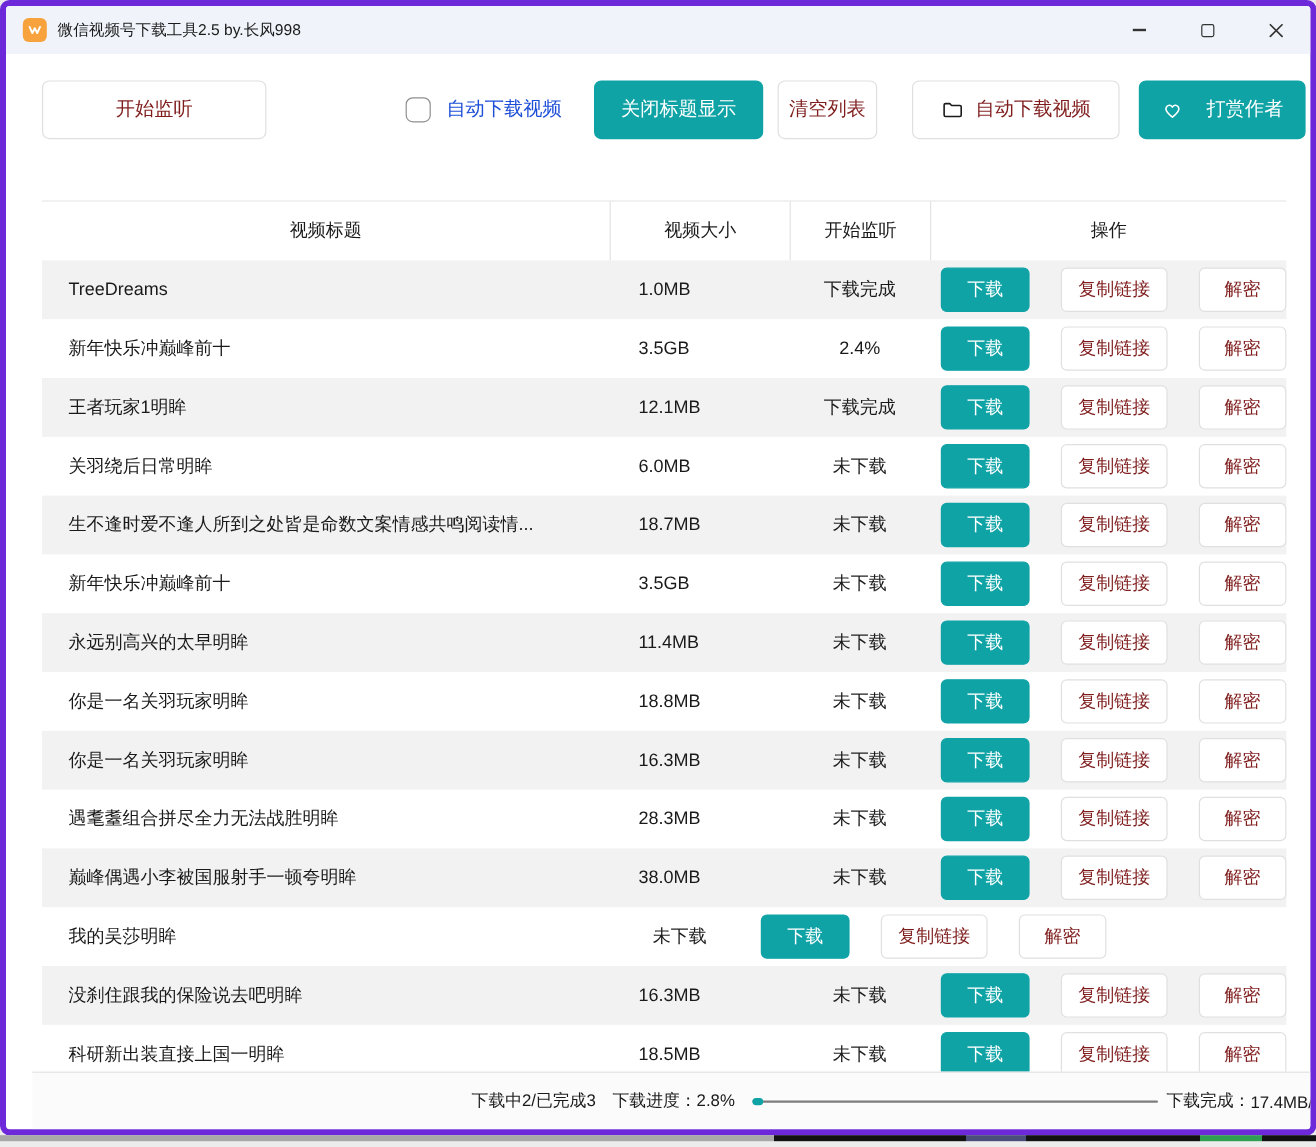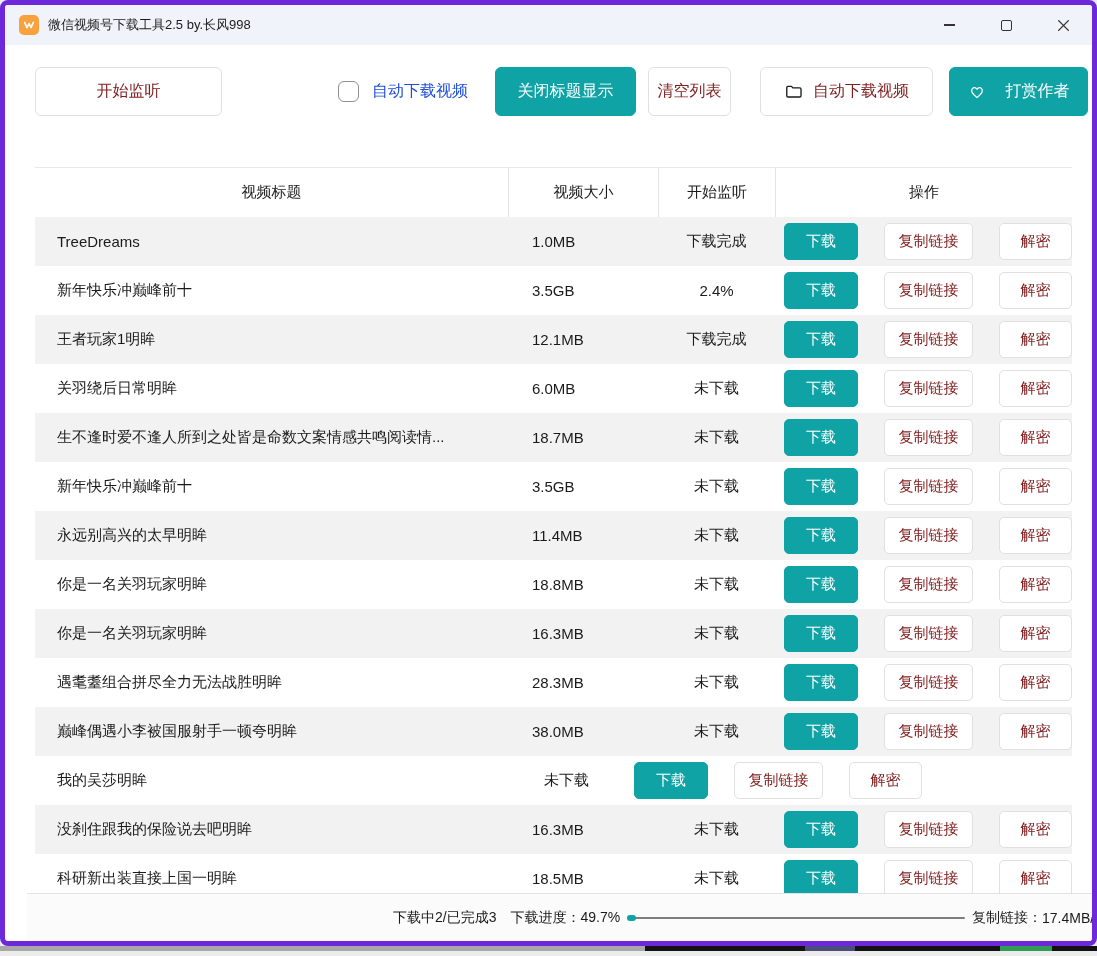--- a/index.html
+++ b/index.html
@@ -280,27 +280,27 @@
         </div>
       </div>
 
     </div>
   </div>
 
   <div class="statusbar">
     <div class="sb-left">
       <span>下载中2/已完成3</span>
       <span>
-        <span>下载进度：</span><span>49.7%</span>
+        <span>下载进度：</span><span>2.8%</span>
       </span>
     </div>
     <div class="sb-progress-wrap">
       <div class="sb-progress-fill" style="width: 2.8%;"></div>
     </div>
     <div class="sb-right">
-      <span>复制链接：</span>
+      <span>下载完成：</span>
       <span>17.4MB/S</span>
     </div>
   </div>
 
 </div>
 
 <div class="desktop-strip"></div>
 
 </body></html>

